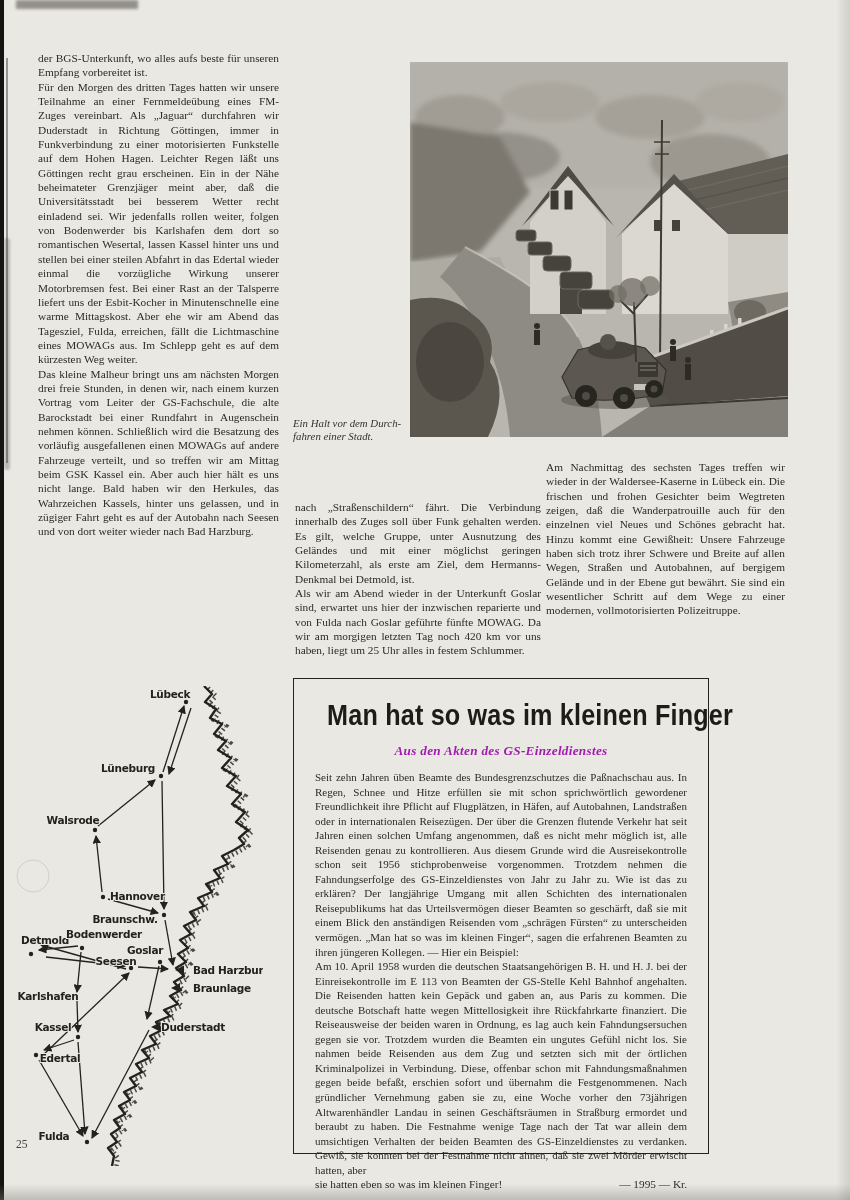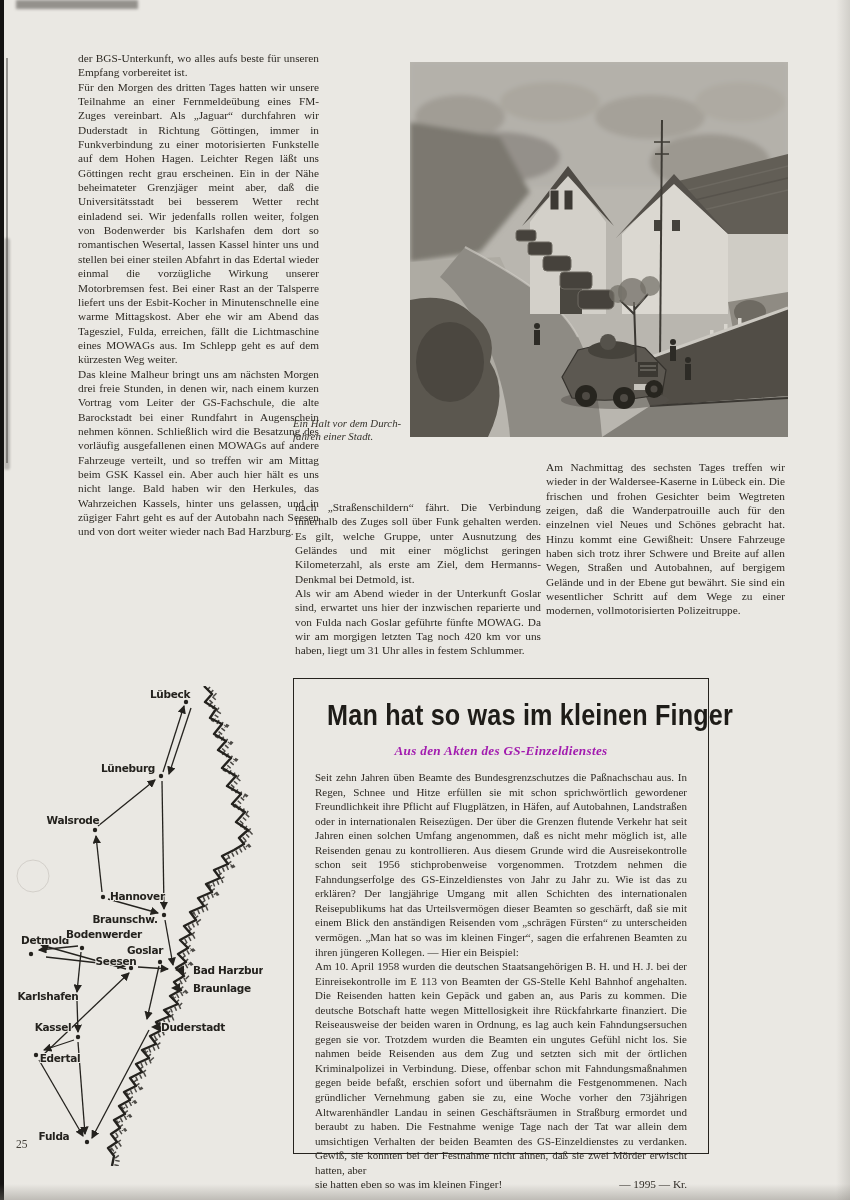--- a/index.html
+++ b/index.html
@@ -11,21 +11,21 @@
   
   .edge-strip{position:absolute;left:0;top:0;width:4px;height:1200px;background:#141312;}
   .edge-scratch{position:absolute;left:6px;top:58px;width:2px;height:405px;background:rgba(52,48,44,.45);filter:blur(.4px);}
   .edge-smudge{position:absolute;left:4px;top:238px;width:6px;height:232px;background:rgba(70,66,60,.28);border-radius:4px;filter:blur(1px);}
   .top-smudge{position:absolute;left:16px;top:0;width:122px;height:9px;background:rgba(62,58,53,.5);filter:blur(1.6px);}
   .bottom-shade{position:absolute;left:0;top:1184px;width:850px;height:16px;background:linear-gradient(to bottom,rgba(130,127,120,0),rgba(130,127,120,.42));}
   .right-shade{position:absolute;right:0;top:0;width:14px;height:1200px;background:linear-gradient(to right,rgba(120,117,110,0),rgba(120,117,110,.22));}
 
   .col{position:absolute;text-align:justify;font-size:11.3px;line-height:14.35px;}
   .col p{margin:0;}
-  #col1{left:38px;top:51px;width:241px;margin-left:40px;}
+  #col1{left:38px;top:51px;width:241px;}
   #col2{left:295px;top:460px;width:246px;margin-top:40px;}
   #col3{left:546px;top:460px;width:239px;}
 
   #photo{position:absolute;left:410px;top:62px;width:378px;height:375px;}
   #photo svg{display:block;}
 
   .caption{position:absolute;left:293px;top:417px;width:122px;font-style:italic;font-size:10.8px;line-height:13.4px;color:#35322b;}
 
   #box{position:absolute;left:293px;top:678px;width:416px;height:476px;border:1.5px solid #26231e;box-sizing:border-box;}
   #box h1{margin:19px 0 0;text-align:center;font-family:"Liberation Sans",sans-serif;font-weight:bold;
@@ -161,21 +161,21 @@
 </svg>
 </figure>
 
 <div class="caption">
   <div>Ein Halt vor dem Durch-</div>
   <div>fahren einer Stadt.</div>
 </div>
 
 <div id="col2" class="col">
   <p>nach „Straßenschildern“ fährt. Die Verbindung innerhalb des Zuges soll über Funk gehalten werden. Es gilt, welche Gruppe, unter Ausnutzung des Geländes und mit einer möglichst geringen Kilometerzahl, als erste am Ziel, dem Hermanns-Denkmal bei Detmold, ist.</p>
-  <p>Als wir am Abend wieder in der Unterkunft Goslar sind, erwartet uns hier der inzwischen reparierte und von Fulda nach Goslar geführte fünfte MOWAG. Da wir am morgigen letzten Tag noch 420 km vor uns haben, liegt um 31 Uhr alles in festem Schlummer.</p>
+  <p>Als wir am Abend wieder in der Unterkunft Goslar sind, erwartet uns hier der inzwischen reparierte und von Fulda nach Goslar geführte fünfte MOWAG. Da wir am morgigen letzten Tag noch 420 km vor uns haben, liegt um 25 Uhr alles in festem Schlummer.</p>
 </div>
 <div id="col3" class="col">
   <p>Am Nachmittag des sechsten Tages treffen wir wieder in der Waldersee-Kaserne in Lübeck ein. Die frischen und frohen Gesichter beim Wegtreten zeigen, daß die Wanderpatrouille auch für den einzelnen viel Neues und Schönes gebracht hat. Hinzu kommt eine Gewißheit: Unsere Fahrzeuge haben sich trotz ihrer Schwere und Breite auf allen Wegen, Straßen und Autobahnen, auf bergigem Gelände und in der Ebene gut bewährt. Sie sind ein wesentlicher Schritt auf dem Wege zu einer modernen, vollmotorisierten Polizeitruppe.</p>
 </div>
 
 <div id="map">
 <svg viewBox="0 0 255 480" width="255" height="480">
   <defs>
     <marker id="arrowhead" viewBox="0 0 8 8" refX="7" refY="4" markerWidth="6.5" markerHeight="6.5" orient="auto">
       <path d="M0,0 L8,4 L0,8 z" fill="#24221e"></path>

